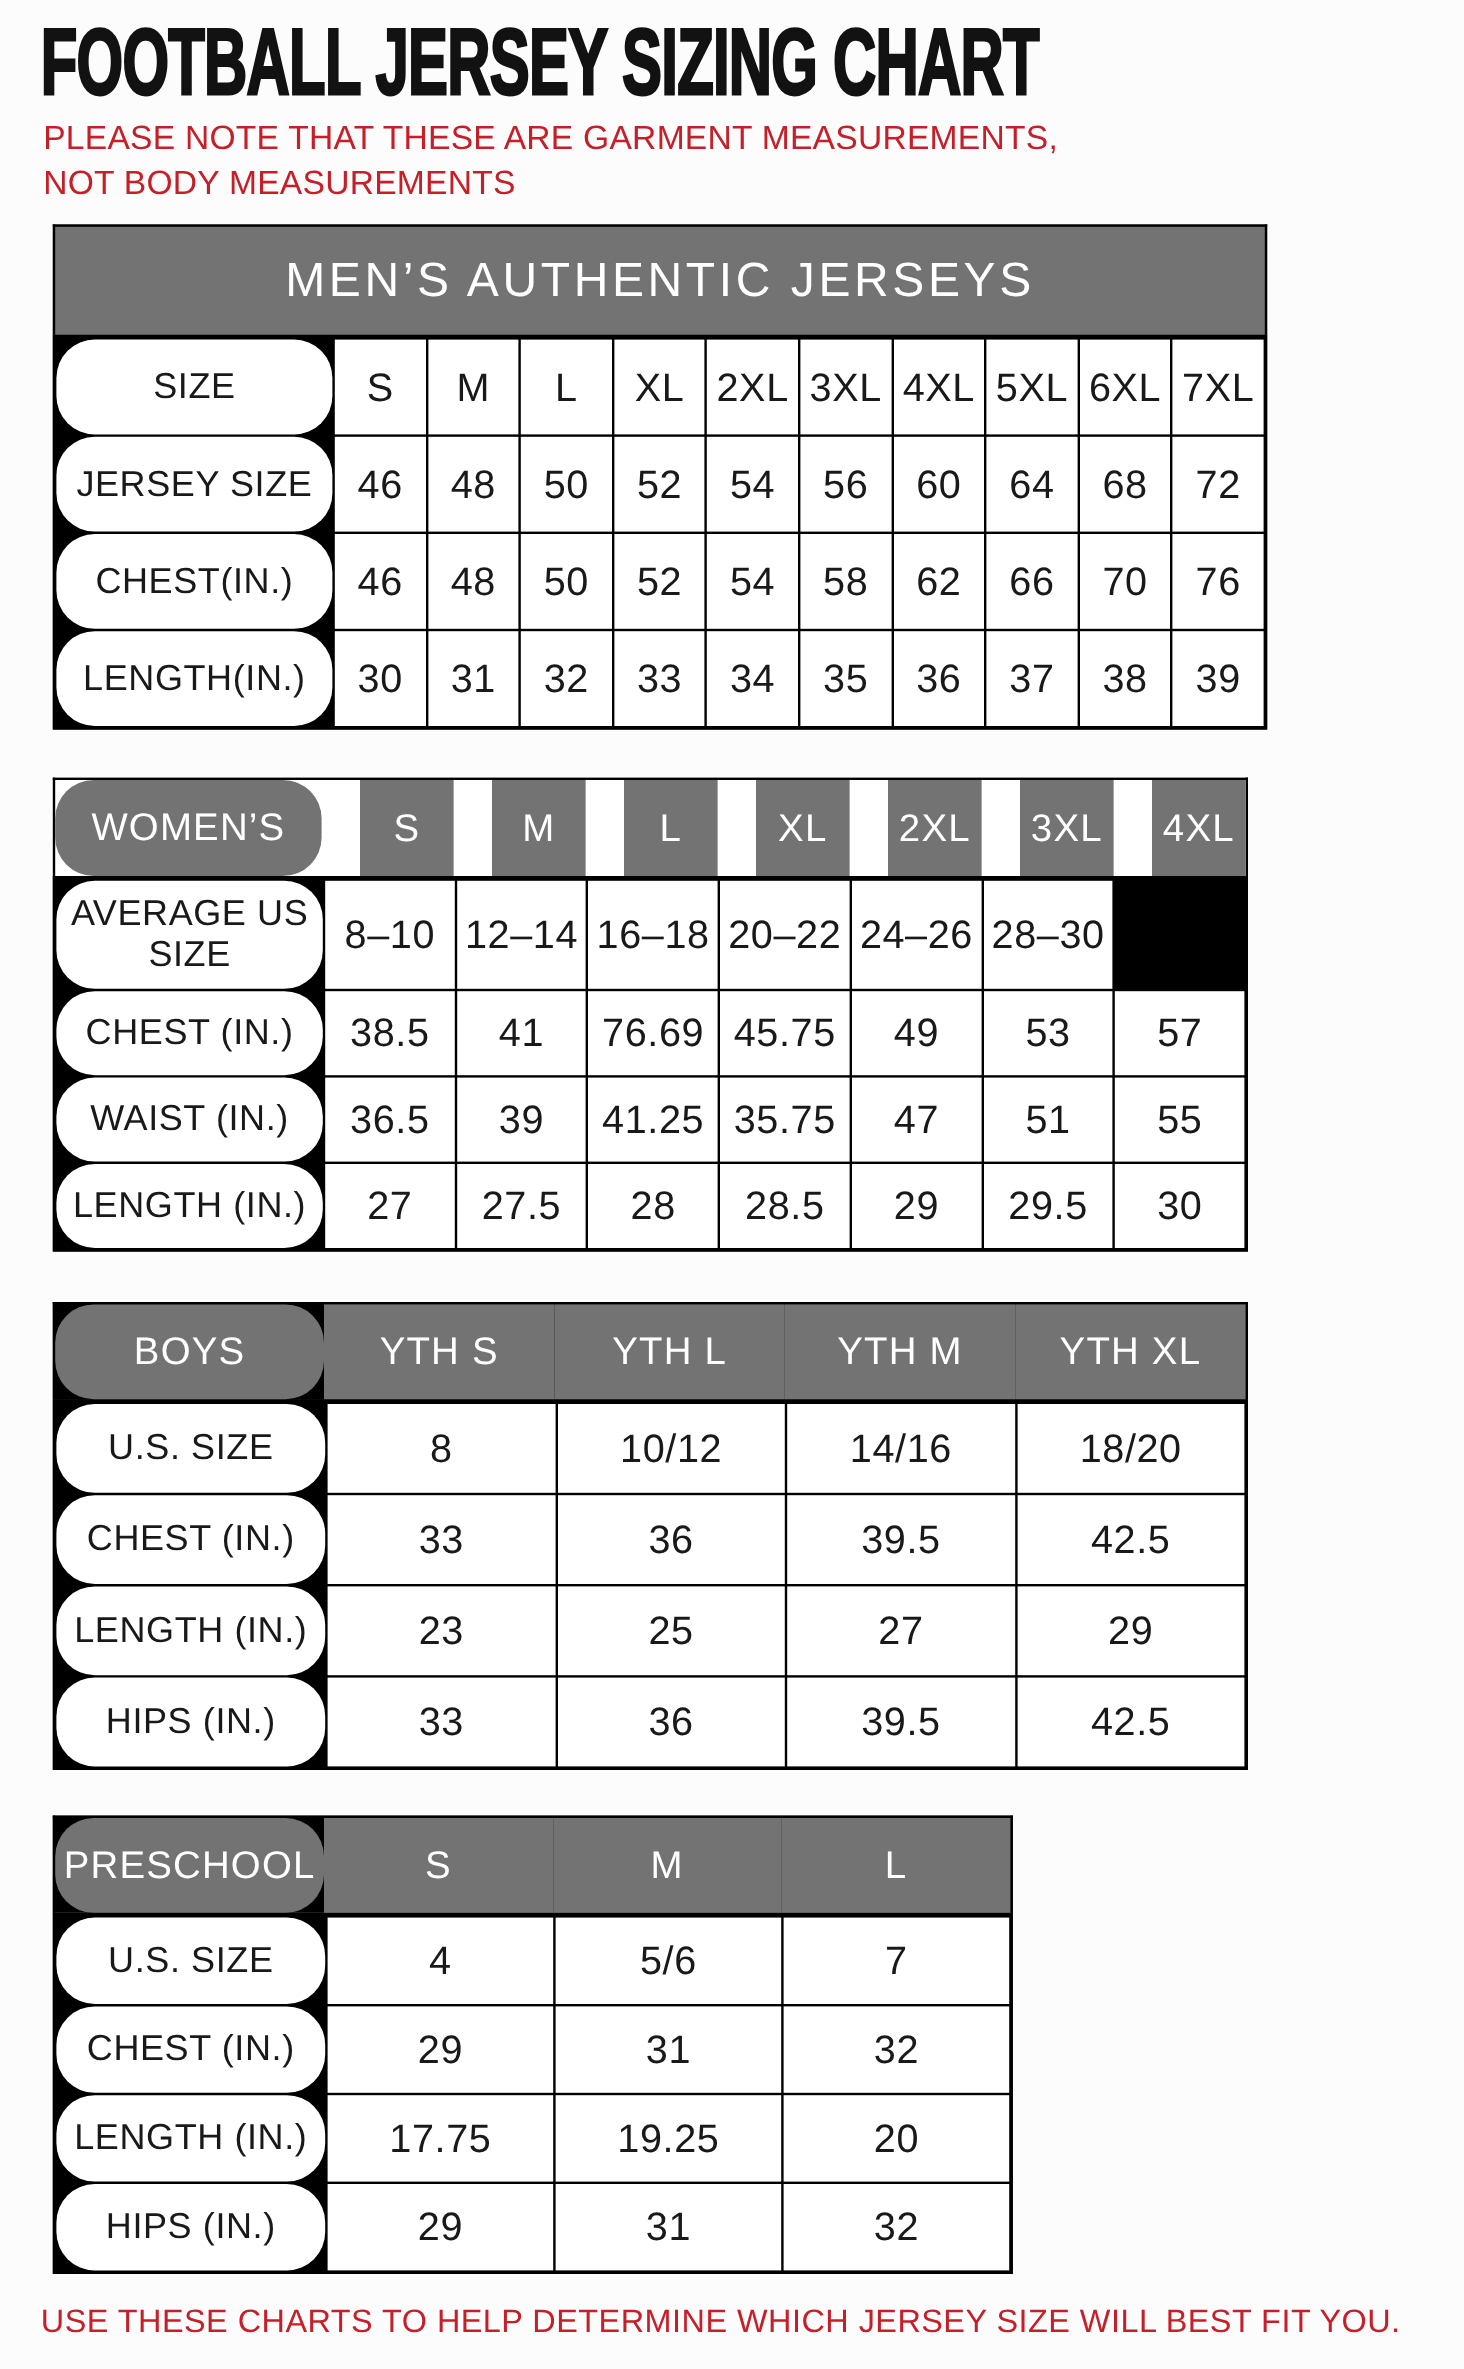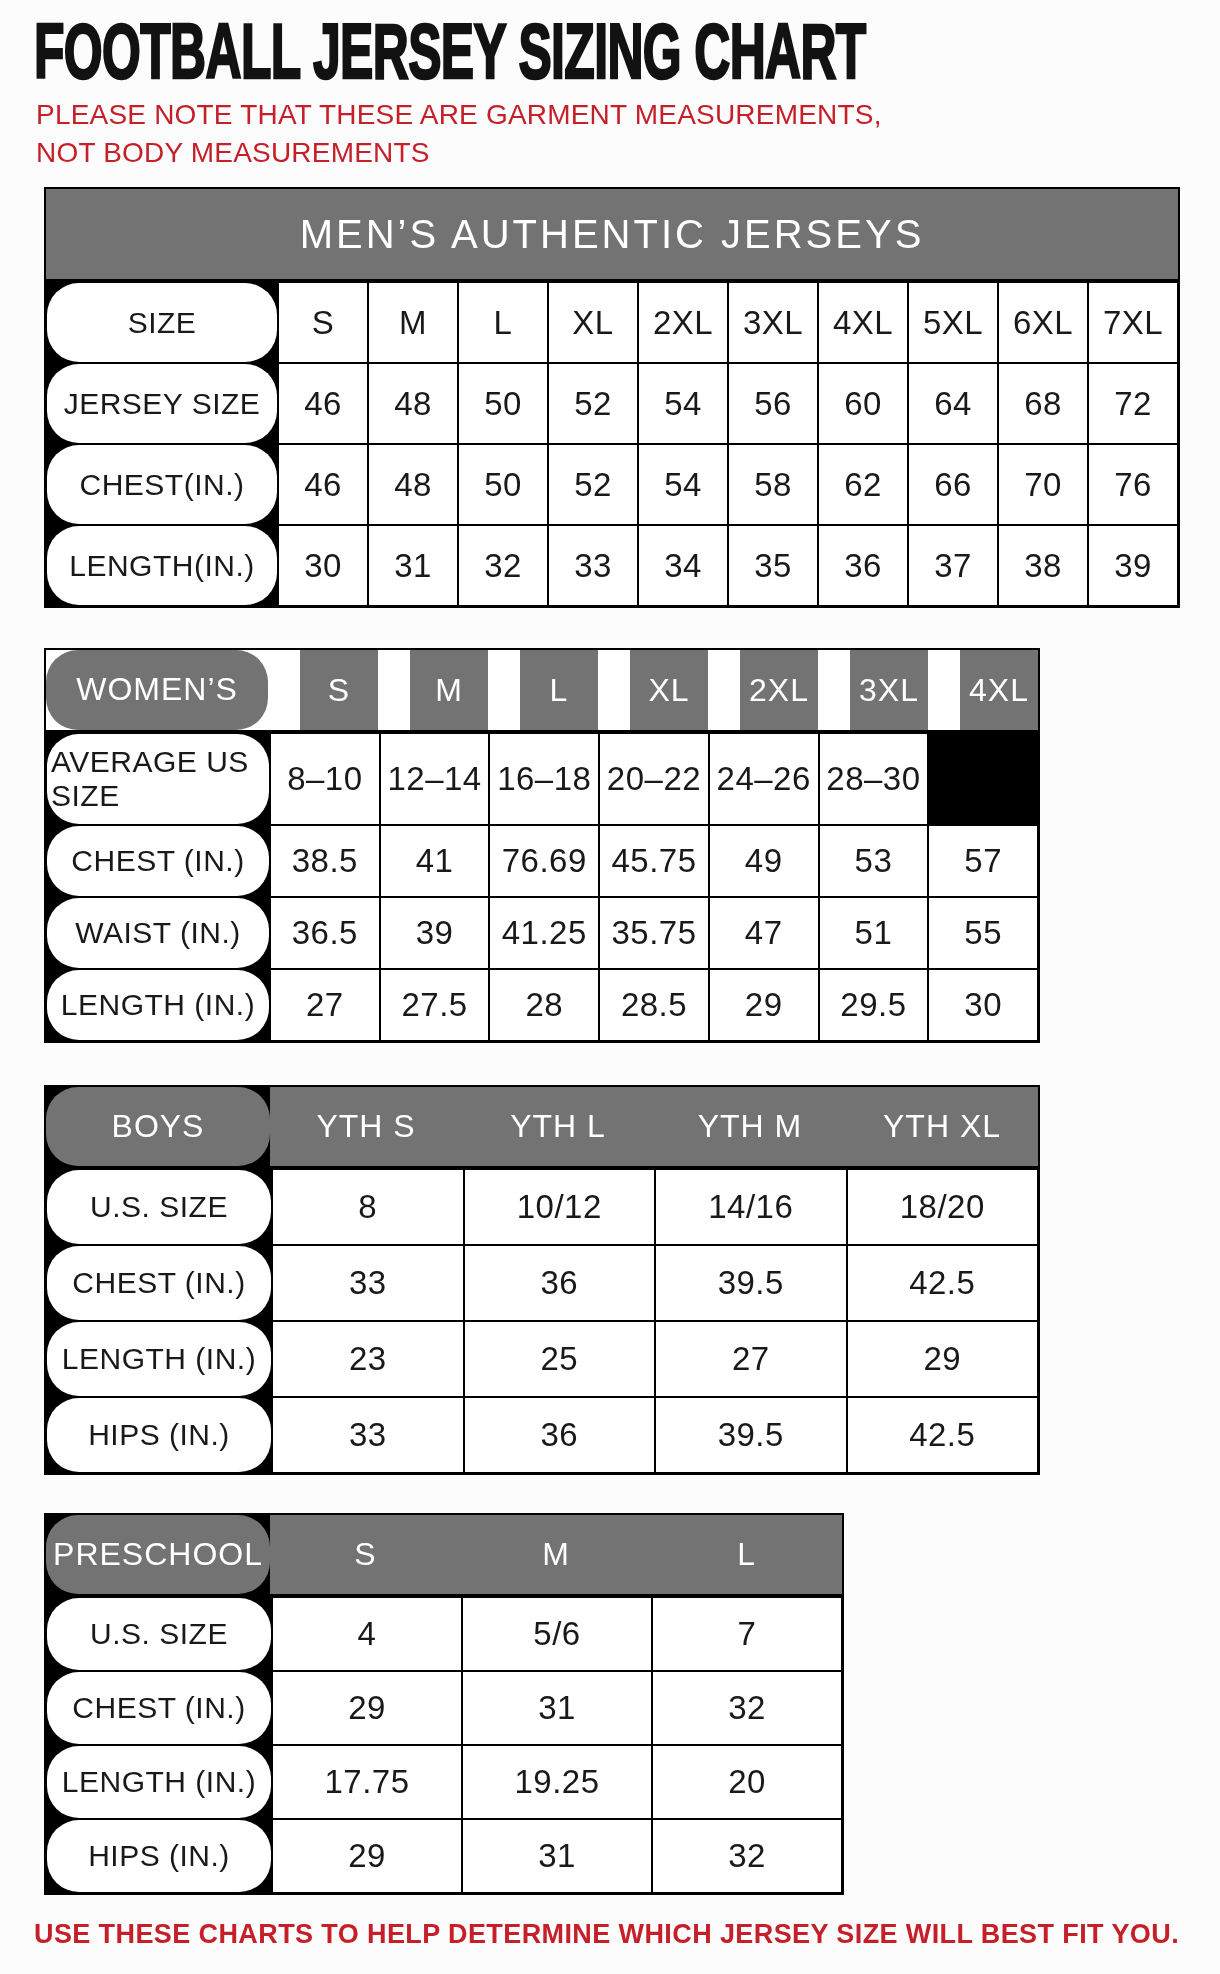--- a/index.html
+++ b/index.html
@@ -12,21 +12,21 @@
     margin:0 0 6px 34px;font-size:78px;line-height:1;font-weight:700;
     letter-spacing:-1px;white-space:nowrap;color:#121212;
     -webkit-text-stroke:2.5px #121212;
     transform:scaleX(0.64);transform-origin:left center;
   }
   .note{
     color:#c5202a;font-size:28px;line-height:1.34;letter-spacing:.2px;
     margin:6px 0 0 36px;width:910px;font-weight:400;
   }
   .tbl{margin-left:44px;}
-  .mens{margin-top:16px;width:1136px;}
+  .mens{margin-top:16px;width:1012px;}
   .womens{margin-top:40px;width:996px;}
   .boys{margin-top:42px;width:996px;}
   .preschool{margin-top:38px;width:800px;}
 
   .banner{
     height:90px;background:#737373;color:#fff;
     border:2px solid #000;border-bottom:0;
     display:flex;align-items:center;justify-content:center;
     font-size:40px;letter-spacing:3px;
   }
@@ -37,36 +37,36 @@
   .boys .row.header,.preschool .row.header{column-gap:0;background:#000;height:79px;}
 
   .tgrid{
     background:#000;border:3px solid #000;border-top:4px solid #000;
     display:flex;flex-direction:column;row-gap:2px;
   }
   .cell{
     background:#fff;display:flex;align-items:center;justify-content:center;
     font-size:33px;letter-spacing:.5px;color:#191919;
   }
-  .cell.label{font-size:30px;line-height:1.12;text-align:left;padding:0 4px;border-radius:32px;}
+  .cell.label{font-size:30px;line-height:1.12;text-align:center;padding:0 4px;border-radius:32px;}
   .row.header .cell.label{font-size:32px;}
 
   .mens .row{grid-template-columns:230px repeat(10,1fr);}
   .womens .row{grid-template-columns:222px repeat(7,1fr);}
   .boys .row{grid-template-columns:224px repeat(4,1fr);}
   .preschool .row{grid-template-columns:224px repeat(3,1fr);}
 
   .mens .tgrid .row{height:79px;}
   .womens .tgrid .row{height:70px;}
   .womens .tgrid .row:first-child{height:90px;}
   .boys .tgrid .row{height:74px;}
   .preschool .tgrid .row{height:72px;}
 
   .footer{
-    color:#c5202a;font-size:27px;letter-spacing:.4px;font-weight:700;
+    color:#c5202a;font-size:27px;letter-spacing:.4px;font-weight:400;
     margin:24px 0 0 34px;white-space:nowrap;
   }
 </style>
 </head>
 <body>
 
 <div class="wrap">
   <h1 class="title">FOOTBALL JERSEY SIZING CHART</h1>
   <p class="note">PLEASE NOTE THAT THESE ARE GARMENT MEASUREMENTS, NOT BODY MEASUREMENTS</p>
 

